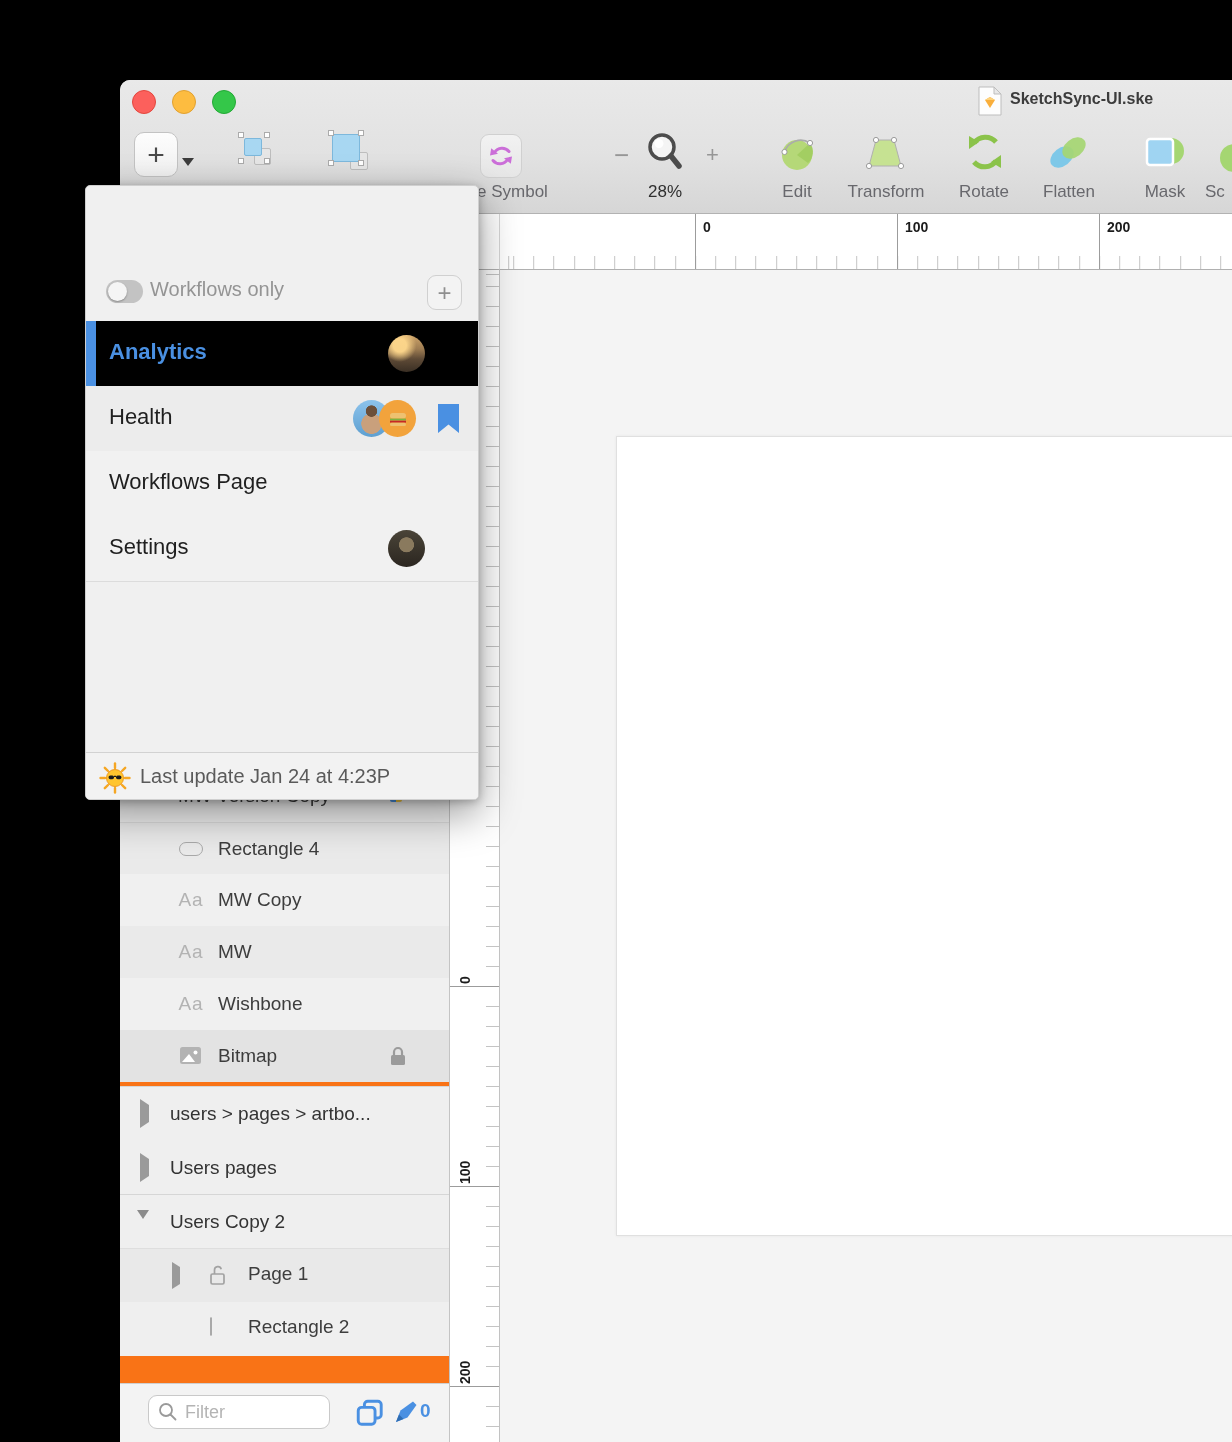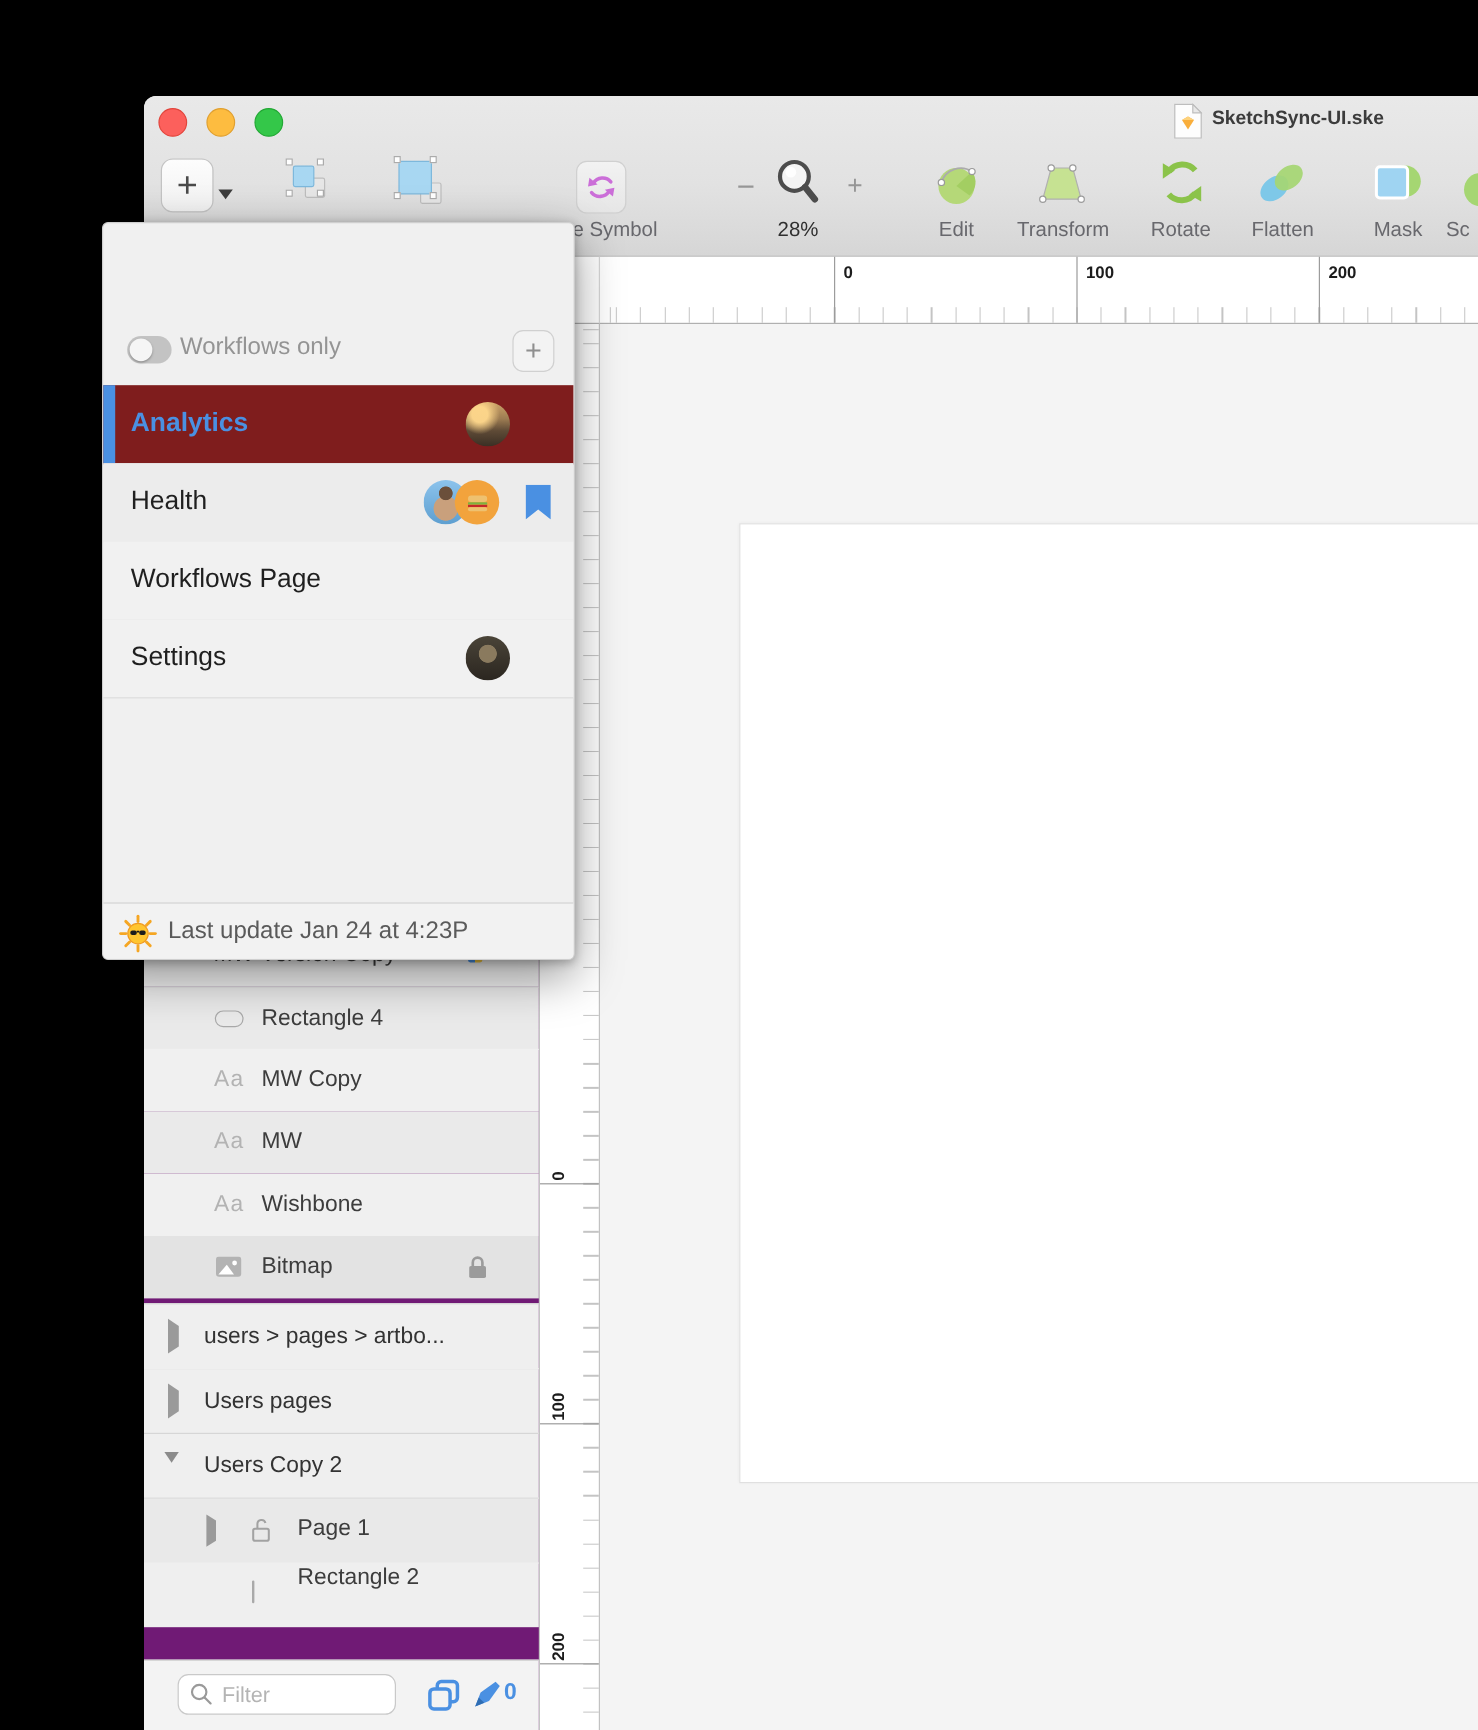--- a/index.html
+++ b/index.html
@@ -87,21 +87,21 @@
     font-size:14px;font-weight:600;color:#1c1c1c;
   }
   .canvas{position:absolute;left:380px;top:190px;right:0;bottom:0;background:#f4f4f4;}
   .artboard{
     position:absolute;left:116px;top:166px;width:700px;height:800px;background:#fff;
     border:1px solid #e0e0e0;box-shadow:0 0 3px rgba(0,0,0,.06);box-sizing:border-box;
   }
 
   
   .layer-panel{
-    position:absolute;left:0;top:134px;width:330px;bottom:0;background:#701a75;
+    position:absolute;left:0;top:134px;width:330px;bottom:0;background:#f97316;
     border-right:1px solid #c4c4c4;box-sizing:border-box;
   }
   .lrow{position:absolute;left:0;right:0;height:52px;display:flex;align-items:center;}
   .lrow .txt{font-size:19px;color:#3d3d3d;}
   .icon-cell{position:absolute;left:58px;width:26px;display:flex;justify-content:center;}
   .name-cell{position:absolute;left:98px;}
   .aa{font-size:19px;color:#b3b3b3;letter-spacing:1px;}
   .rrect-icon{width:24px;height:14px;border:1.5px solid #a9a9a9;border-radius:7px;box-sizing:border-box;}
   .sq-icon{width:20px;height:20px;border:1.5px solid #a9a9a9;border-radius:3px;box-sizing:border-box;}
   .grow{position:absolute;left:0;right:0;height:54px;display:flex;align-items:center;border-top:1px solid #d6d6d6;background:#efefef;}
@@ -140,21 +140,21 @@
   .toggle{position:absolute;left:20px;top:16px;width:37px;height:23px;border-radius:12px;background:#c3c3c3;}
   .knob{position:absolute;left:2px;top:2px;width:19px;height:19px;border-radius:50%;background:#f5f5f5;box-shadow:0 1px 2px rgba(0,0,0,.3);}
   .bk-label{position:absolute;left:64px;top:14px;font-size:20px;color:#949494;}
   .add-btn{
     position:absolute;right:16px;top:11px;width:35px;height:35px;border:1.5px solid #d0d0d0;border-radius:9px;
     box-sizing:border-box;display:flex;align-items:center;justify-content:center;
     font-size:24px;color:#8f8f8f;background:#f3f3f3;
   }
   .prow{position:absolute;left:0;right:0;height:65px;border-bottom:1px solid #dcdcdc;background:#f1f1f1;}
   .prow .plabel{position:absolute;left:23px;top:18px;font-size:22px;color:#1f1f1f;}
-  .prow-sel{background:#7f1d1d;}
+  .prow-sel{background:#000000;}
   .sel-bar{position:absolute;left:0;top:0;bottom:0;width:10px;background:#4a90e2;}
   .prow-sel .plabel{color:#4a90e2;font-weight:700;left:23px;}
   .pav{position:absolute;width:37px;height:37px;top:14px;}
   .pop-footer{position:absolute;left:0;right:0;top:566px;height:49px;border-top:1px solid #d2d2d2;background:#f2f2f2;}
   .foot-text{position:absolute;left:54px;top:12px;font-size:20px;color:#5a5a5a;}
 
   .clip-badge{display:inline-block;width:12px;height:12px;border-radius:2px;
     background:linear-gradient(90deg,#4a90e2 0 50%,#f5c842 50% 100%);}
 </style>
 </head>
@@ -353,21 +353,21 @@
       <span class="abs" style="left:52px;"><span class="tri-right" style="border-left-width:8px;border-top-width:5px;border-bottom-width:5px;"></span></span>
       <svg class="abs" style="left:88px;top:14px;" width="20" height="24" viewBox="0 0 20 24">
         <rect x="3" y="11" width="13" height="10" rx="1.5" fill="none" stroke="#a2a2a2" stroke-width="1.7"></rect>
         <path d="M6.5 11 V7 A3.4 3.4 0 0 1 13.2 6.2" fill="none" stroke="#a2a2a2" stroke-width="1.7"></path>
       </svg>
       <span class="txt abs" style="left:128px;top:14px;">Page 1</span>
     </div>
 
     <div class="lrow" style="top:1088px;height:54px;background:#efefef;">
       <span class="abs" style="left:90px;top:16px;"><span class="sq-icon"></span></span>
-      <span class="txt abs" style="left:128px;top:2px;">Rectangle 2</span>
+      <span class="txt abs" style="left:128px;top:14px;">Rectangle 2</span>
     </div>
 
     <div class="filter-bar">
       <div class="filter-wrap">
         <input class="filter-input" type="text" placeholder="Filter" style="">
         <svg class="abs" style="left:10px;top:7px;" width="20" height="20" viewBox="0 0 20 20">
           <circle cx="8" cy="8" r="6" fill="none" stroke="#9a9a9a" stroke-width="1.8"></circle>
           <line x1="12.5" y1="12.5" x2="17.5" y2="17.5" stroke="#9a9a9a" stroke-width="1.8" stroke-linecap="round"></line>
         </svg>
       </div>

